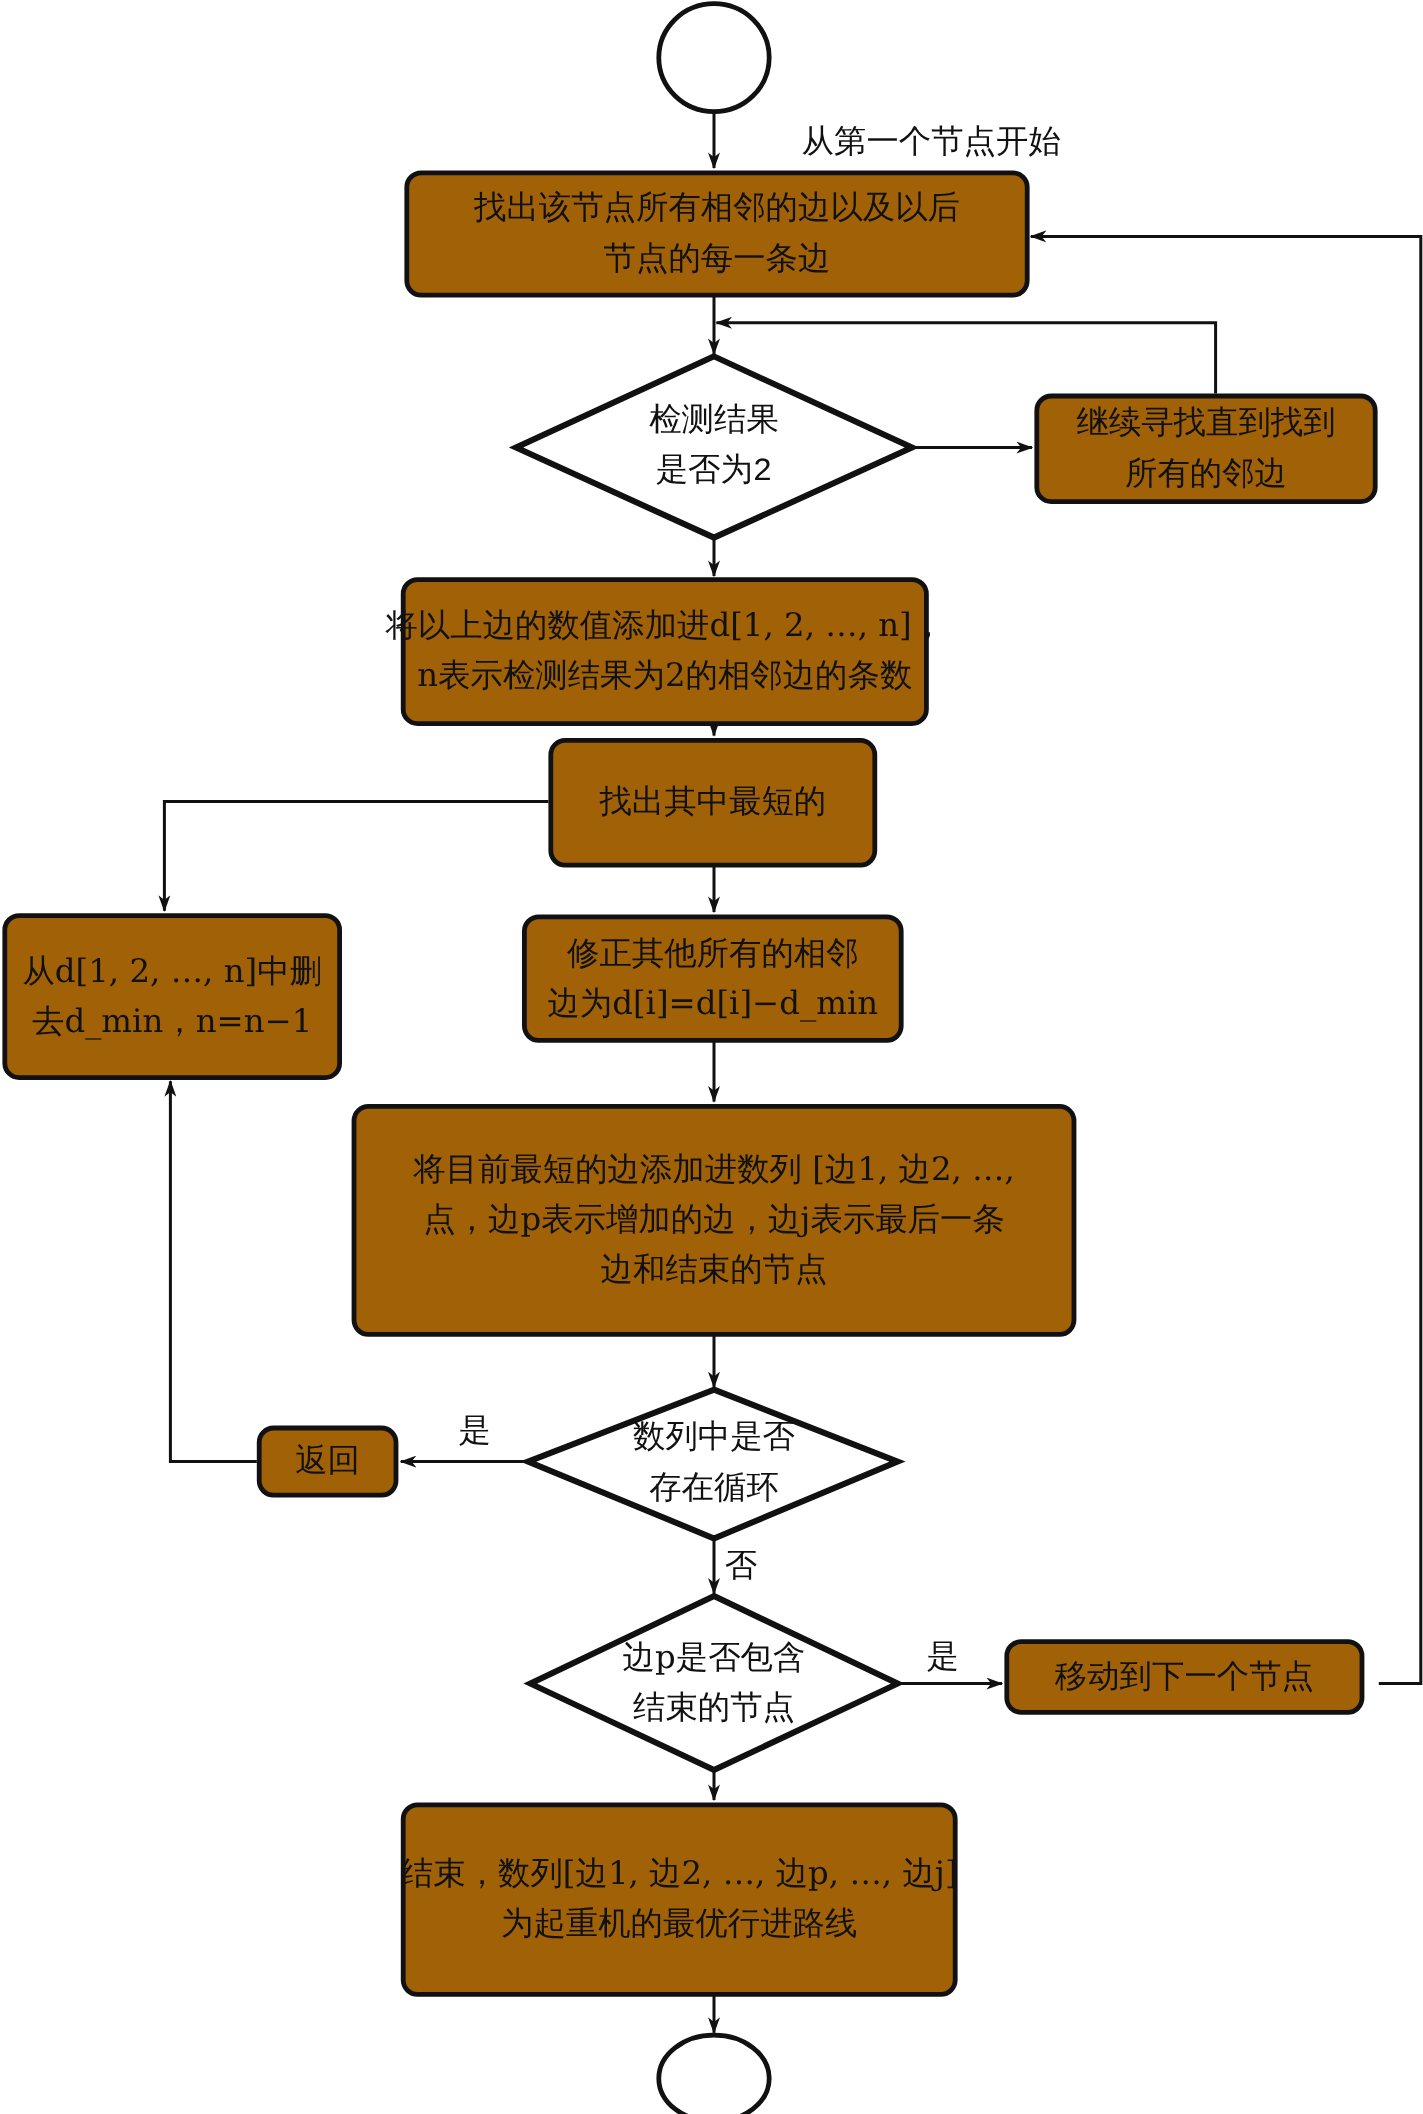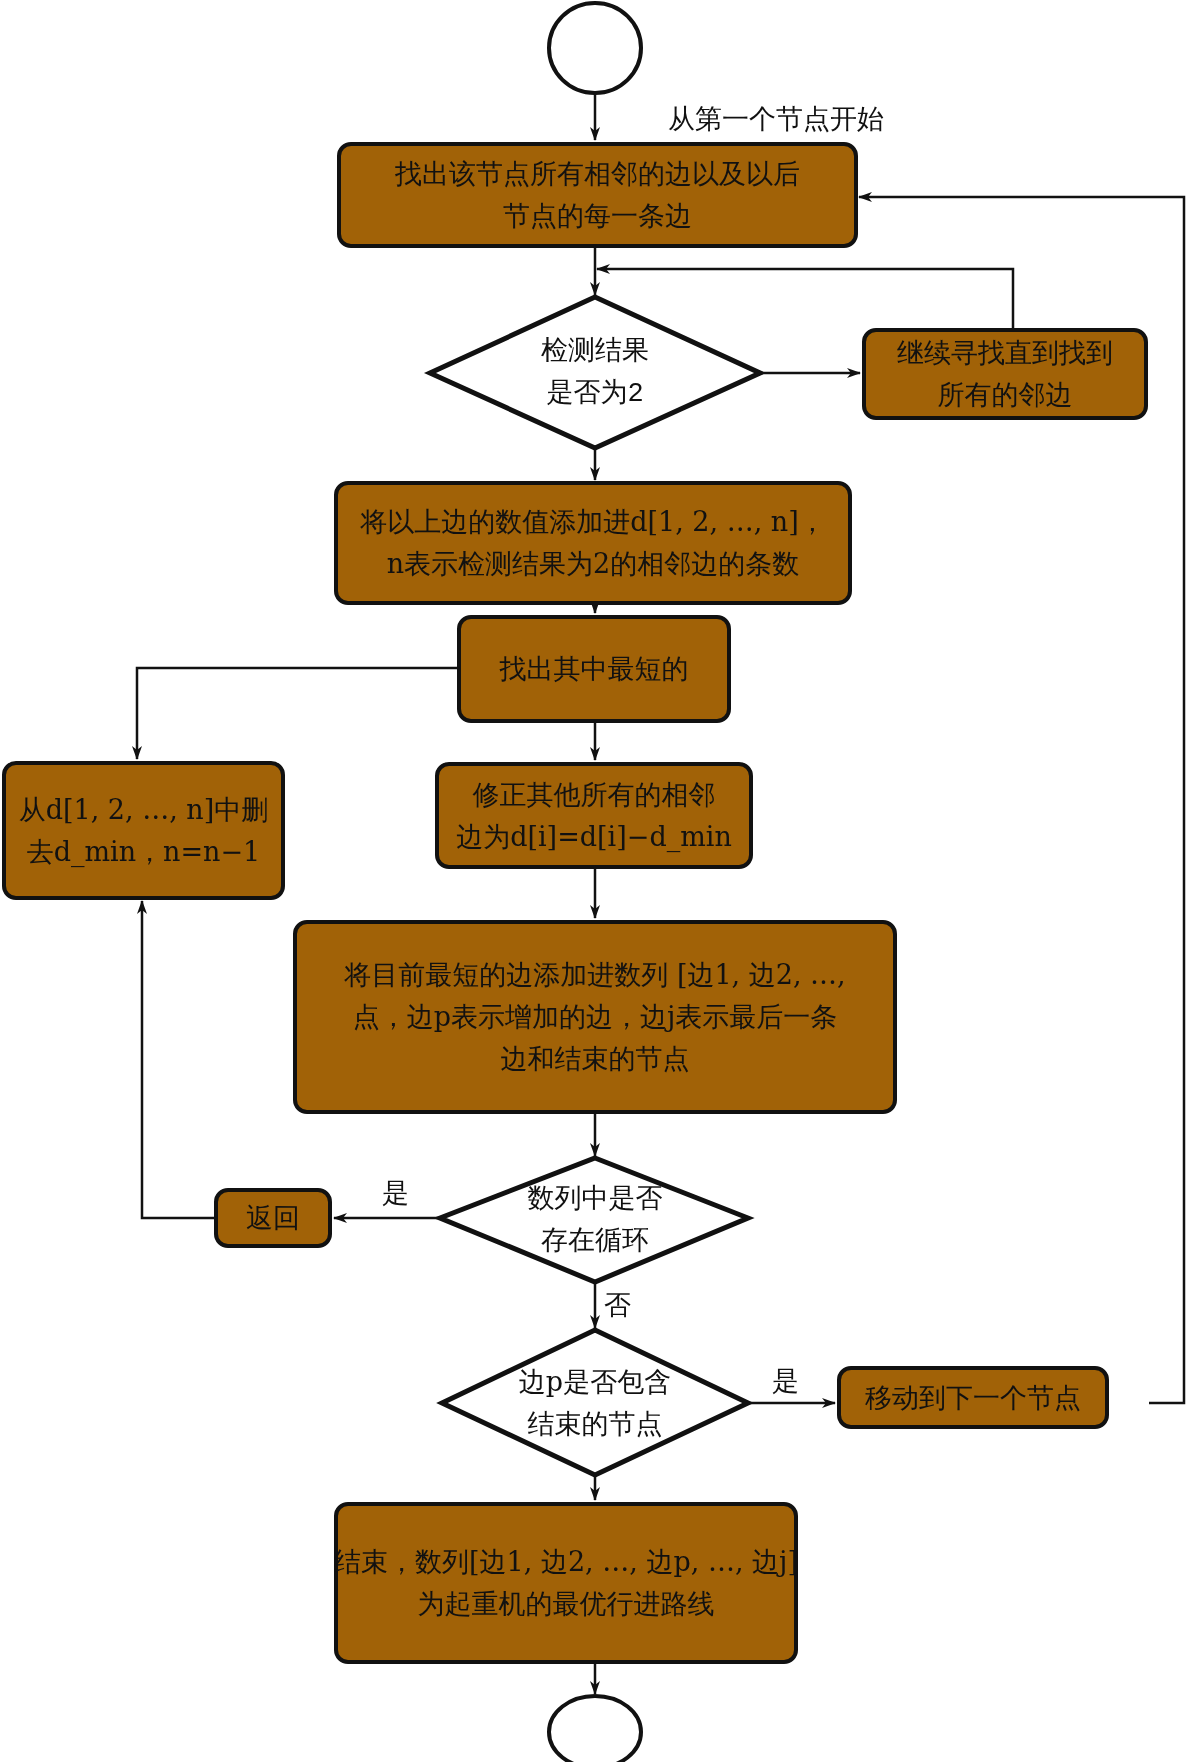--- a/index.html
+++ b/index.html
@@ -62,21 +62,21 @@
 <div class="dtext" style="left:470px;top:330px;width:250px;height:86px;font-family:Liberation Mono, monospace;">
   <span class="line">检测结果</span>
   <span class="line">是否为2</span>
 </div>
 
 <div class="node" style="left:862px;top:328px;width:286px;height:92px;">
   <span class="line">继续寻找直到找到</span>
   <span class="line">所有的邻边</span>
 </div>
 
-<div class="node" style="left:334px;top:481px;width:518px;height:124px;align-items:center;">
+<div class="node" style="left:334px;top:481px;width:440px;height:124px;align-items:center;">
   <span class="line">将以上边的数值添加进d[1, 2, …, n]，</span>
   <span class="line">n表示检测结果为2的相邻边的条数</span>
 </div>
 
 <div class="node" style="left:457px;top:615px;width:274px;height:108px;gap:16px;">
   <span class="line">找出其中最短的</span>
 </div>
 
 <div class="node" style="left:2px;top:761px;width:283px;height:139px;">
   <span class="line">从d[1, 2, …, n]中删</span>
@@ -101,20 +101,20 @@
 <div class="dtext" style="left:480px;top:1176px;width:230px;height:86px;">
   <span class="line">数列中是否</span>
   <span class="line">存在循环</span>
 </div>
 
 <div class="dtext" style="left:480px;top:1360px;width:230px;height:86px;">
   <span class="line">边p是否包含</span>
   <span class="line">结束的节点</span>
 </div>
 
-<div class="node" style="left:837px;top:1366px;width:272px;height:63px;">
+<div class="node" style="left:837px;top:1366px;width:300px;height:63px;">
   <span class="line">移动到下一个节点</span>
 </div>
 
 <div class="node" style="left:334px;top:1502px;width:464px;height:162px;">
   <span class="line">结束，数列[边1, 边2, …, 边p, …, 边j]</span>
   <span class="line">为起重机的最优行进路线</span>
 </div>
 
 </body></html>

